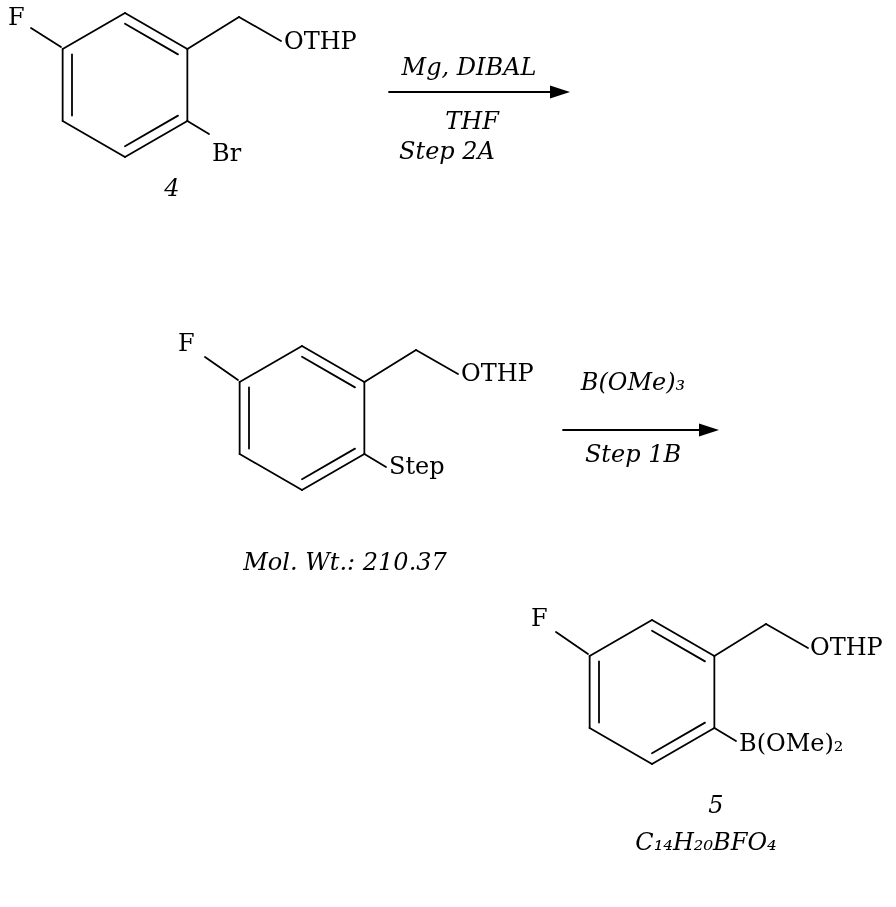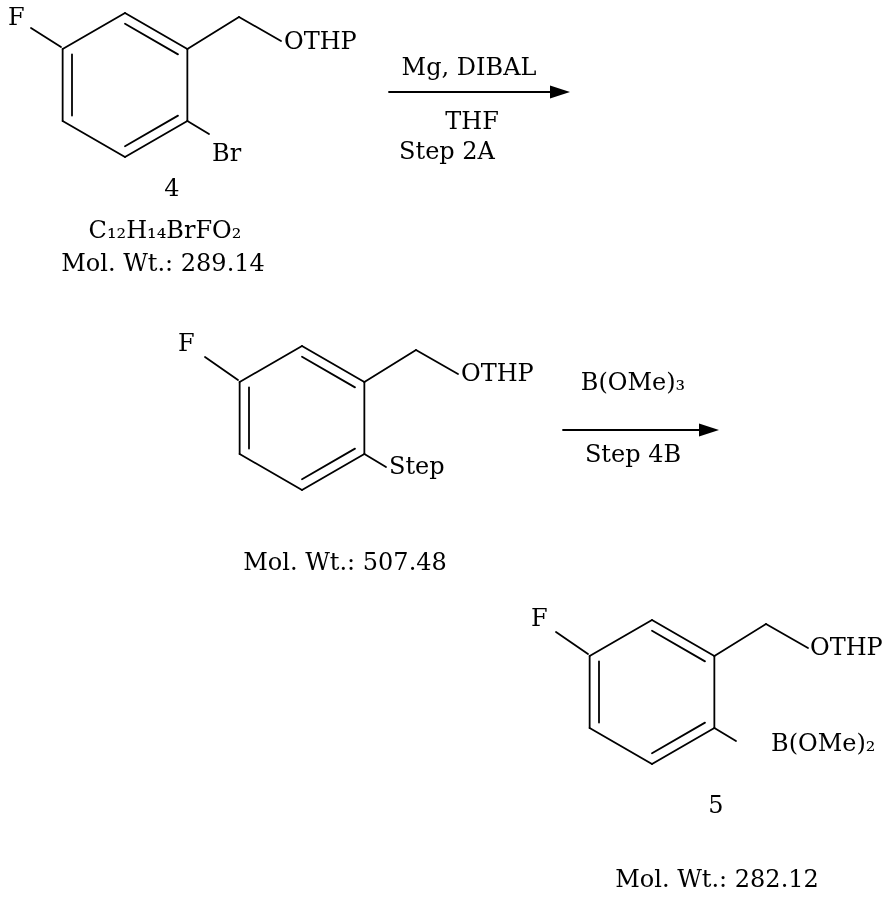--- a/index.html
+++ b/index.html
@@ -5,21 +5,21 @@
   html,body{margin:0;padding:0;background:#fff;}
   #scheme{
     position:relative;width:896px;height:907px;background:#ffffff;overflow:hidden;
     font-family:"DejaVu Serif","Liberation Serif",serif;color:#000;
   }
   #bond-canvas{position:absolute;left:0;top:0;}
   .lbl{
     position:absolute;font-size:24px;color:#000;white-space:nowrap;line-height:1.1;
     font-family:"DejaVu Serif","Liberation Serif",serif;
   }
-  .center{transform:translateX(-50%);}
+  .center{transform:translateX(-50%);font-style:italic;}
 </style>
 </head>
 <body>
 
 <div id="scheme">
 
   <svg id="bond-canvas" width="896" height="907" viewBox="0 0 896 907">
       <g>
         <line x1="125" y1="13" x2="187.35382907247958" y2="49.00000000000001" stroke="#000" stroke-width="1.8" stroke-linecap="round"></line>
         <line x1="187.35382907247958" y1="49.00000000000001" x2="187.35382907247958" y2="121" stroke="#000" stroke-width="1.8" stroke-linecap="round"></line>
@@ -72,34 +72,32 @@
       <g>
         <line x1="563" y1="430" x2="705" y2="430" stroke="#000" stroke-width="1.8" stroke-linecap="round"></line>
         <polygon points="719,430 699,423.5 699,436.5" fill="#000"></polygon>
       </g>
     </svg>
 
   <span class="lbl" style="left:8px;top:4px">F</span>
   <span class="lbl" style="left:284px;top:28px">OTHP</span>
   <span class="lbl" style="left:212px;top:140px">Br</span>
   <span class="lbl center" style="left:172px;top:175px">4</span>
-  <span class="lbl center" style="left:165px;top:217px">C₁₂H₁₄BrFO₂</span>
-  <span class="lbl center" style="left:163px;top:250px">Mol. Wt.: 289.14</span>
 
   <span class="lbl center" style="left:469px;top:54px">Mg, DIBAL</span>
   <span class="lbl center" style="left:472px;top:108px">THF</span>
   <span class="lbl center" style="left:447px;top:138px">Step 2A</span>
 
   <span class="lbl" style="left:178px;top:330px">F</span>
   <span class="lbl" style="left:461px;top:360px">OTHP</span>
   <span class="lbl" style="left:389px;top:453px">Step</span>
-  <span class="lbl center" style="left:345px;top:549px">Mol. Wt.: 507.48</span>
+  <span class="lbl center" style="left:345px;top:549px">Mol. Wt.: 210.37</span>
 
   <span class="lbl center" style="left:633px;top:369px">B(OMe)₃</span>
-  <span class="lbl center" style="left:633px;top:441px">Step 4B</span>
+  <span class="lbl center" style="left:633px;top:441px">Step 1B</span>
 
   <span class="lbl" style="left:531px;top:605px">F</span>
   <span class="lbl" style="left:810px;top:634px">OTHP</span>
-  <span class="lbl" style="left:771px;top:730px">B(OMe)₂</span>
+  <span class="lbl" style="left:739px;top:730px">B(OMe)₂</span>
   <span class="lbl center" style="left:716px;top:792px">5</span>
-  <span class="lbl center" style="left:717px;top:866px">Mol. Wt.: 282.12</span>
+  <span class="lbl center" style="left:706px;top:829px">C₁₄H₂₀BFO₄</span>
 
 </div>
 
 </body></html>

